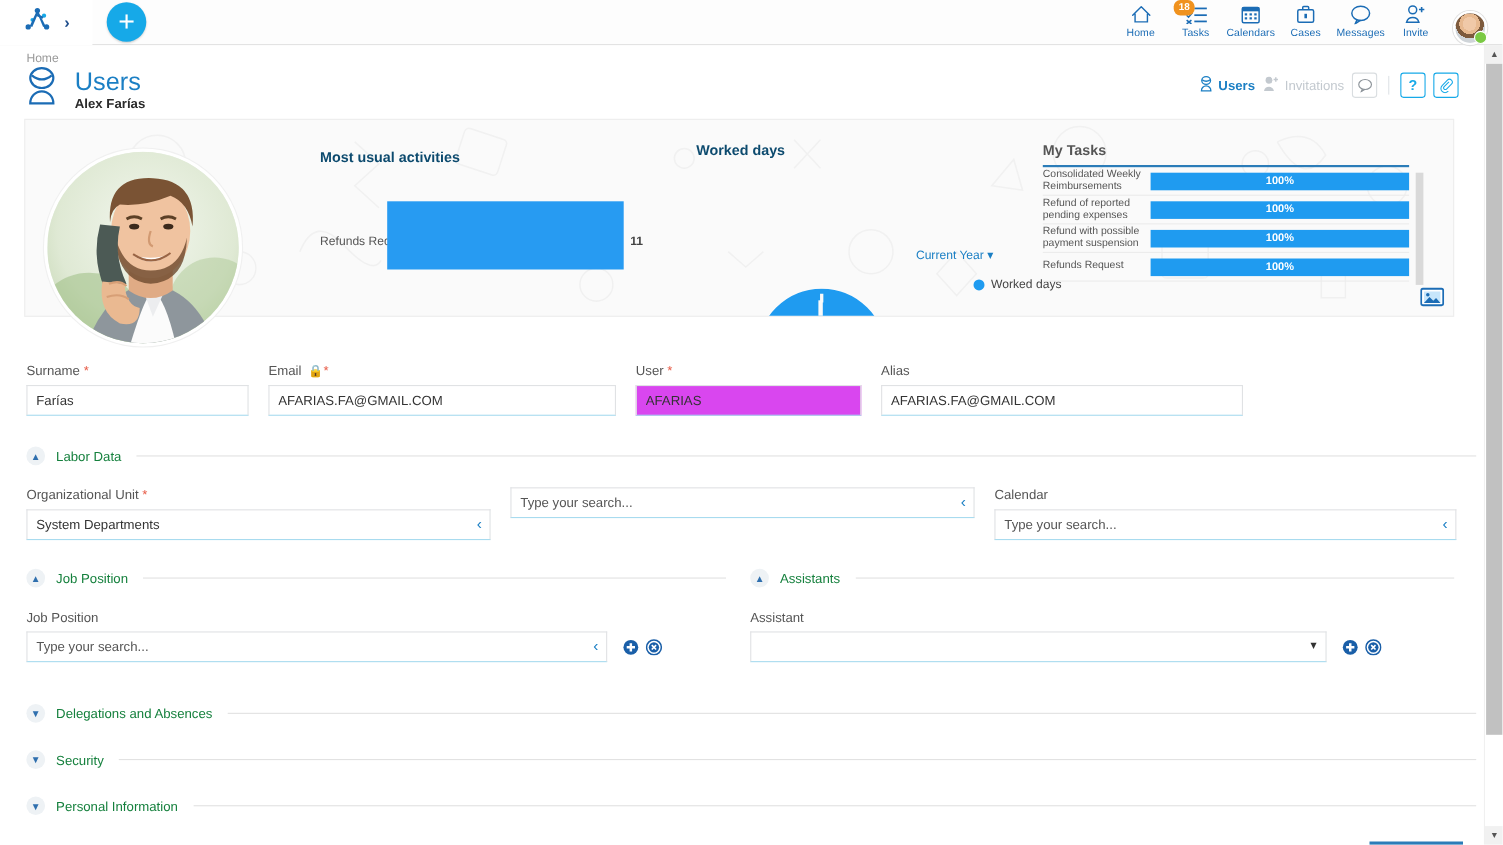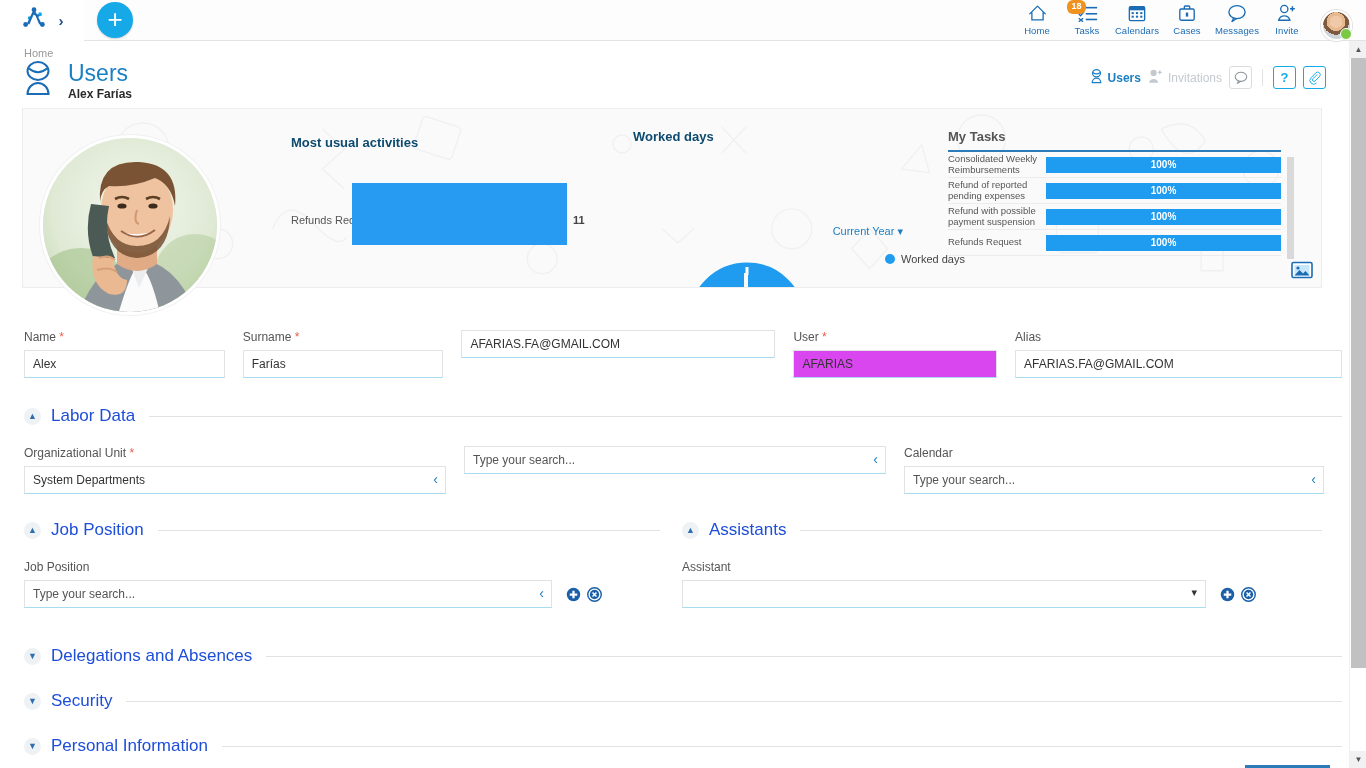--- a/index.html
+++ b/index.html
@@ -132,21 +132,21 @@
   }
   .row1 { display:flex; padding:0 24px; gap:0; }
   .row1 > div { padding-right:18px; }
 
   .sect { margin-top:22px; padding:0 24px; }
   .sect-head { display:flex; align-items:center; gap:10px; cursor:pointer; }
   .sect-chip {
     width:17px; height:17px; border-radius:50%; background:#eef2f5;
     display:flex; align-items:center; justify-content:center; color:#2f6fae; font-size:9px;
   }
-  .sect-title { font-size:17px; color:#1d4ed8; white-space:nowrap;}
+  .sect-title { font-size:12px; color:#15803d; white-space:nowrap;}
   .sect-rule { flex:1; height:1px; background:#e2e2e2; margin-left:4px;}
 
   .circ-btn { width:15px; height:15px; cursor:pointer;}
   .sel {
     width:100%; height:28px; border:1px solid #e0e2e4; border-bottom:1px solid #a8dbef;
     background:#fff; font-size:12px; padding:0 6px; outline:none;
     font-family:"Liberation Sans", sans-serif; color:#333;
     -webkit-appearance:none; appearance:none;
   }
   .sel-wrap { position:relative; }
@@ -454,35 +454,33 @@
       <path d="M48 66 Q40 96 52 124 L72 120 Q60 94 66 68 Z" fill="#4c5a55"></path>
       <path d="M50 118 Q46 146 66 156 Q84 160 84 142 Q72 140 70 120 Z" fill="#eab991"></path>
       <path d="M56 120 q10 -4 16 2" stroke="#d79f76" stroke-width="2" fill="none"></path>
       <path d="M54 132 q12 -4 20 2" stroke="#d79f76" stroke-width="2" fill="none"></path>
     </svg>
   </div>
 
   <div class="form">
 
     <div class="row1">
-      <div style="width:220px">
-        <label class="fld-label">
-          <span>Name</span><span class="req">&nbsp;*</span>
-        </label>
-        <input class="inp" value="Alex" style="">
-      </div>
 
       <div style="width:220px">
         <label class="fld-label">
           <span>Surname</span><span class="req">&nbsp;*</span>
         </label>
         <input class="inp" value="Farías" style="">
       </div>
 
       <div style="width:334px">
+        <label class="fld-label">
+          <span>Email</span>
+          <span class="lock">&nbsp;🔒</span><span class="req">*</span>
+        </label>
         <input class="inp" value="AFARIAS.FA@GMAIL.COM" style="">
       </div>
 
       <div style="width:223px">
         <label class="fld-label">
           <span>User</span><span class="req">&nbsp;*</span>
         </label>
         <input class="inp readonly" readonly="" value="AFARIAS" style="">
       </div>
 

